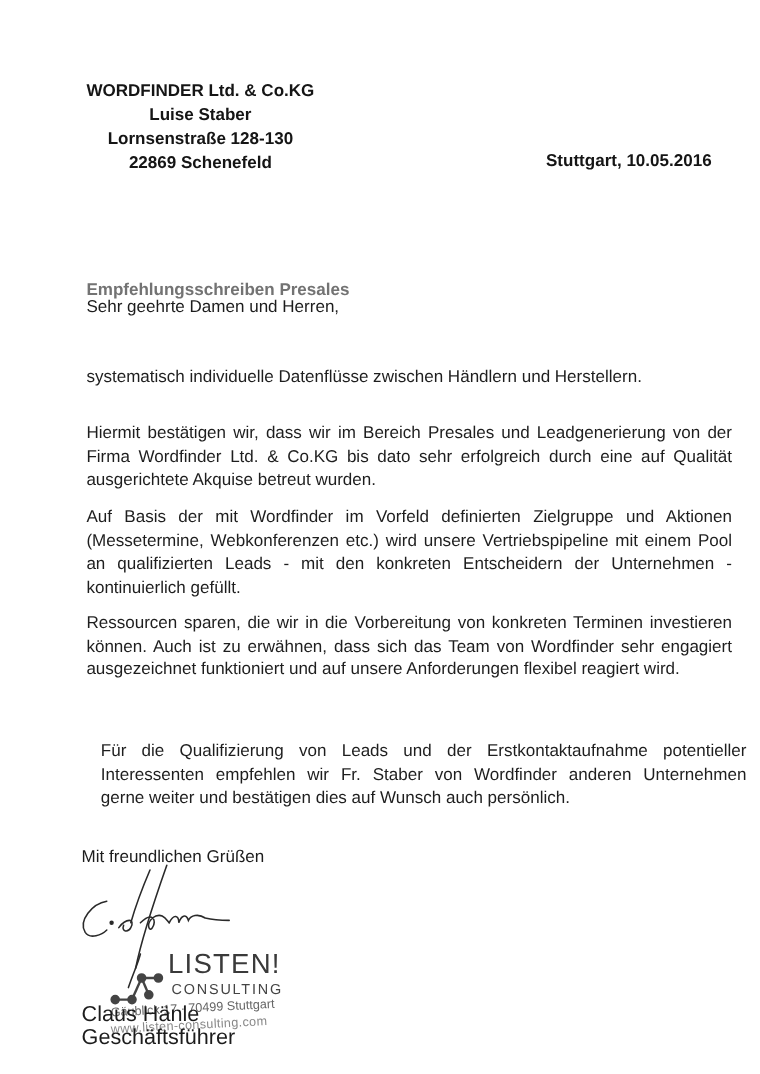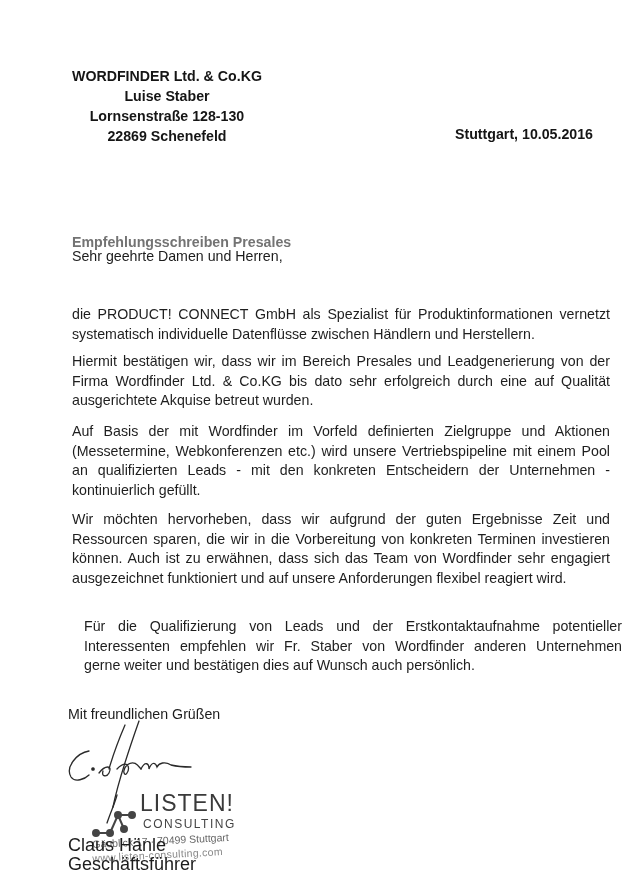--- a/index.html
+++ b/index.html
@@ -42,39 +42,37 @@
     <div>22869 Schenefeld</div>
   </div>
 
   <div class="abs date">Stuttgart, 10.05.2016</div>
 
   <div class="abs subject">Empfehlungsschreiben Presales</div>
 
   <div class="abs salutation">Sehr geehrte Damen und Herren,</div>
 
   <div class="abs para p1">
-    <span class="ln">die PRODUCT! CONNECT GmbH als Spezialist für Produktinformationen vernetzt</span>
     <span class="ln last">systematisch individuelle Datenflüsse zwischen Händlern und Herstellern.</span>
   </div>
 
   <div class="abs para p2">
     <span class="ln">Hiermit bestätigen wir, dass wir im Bereich Presales und Leadgenerierung von der</span>
     <span class="ln">Firma Wordfinder Ltd. &amp; Co.KG bis dato sehr erfolgreich durch eine auf Qualität</span>
     <span class="ln last">ausgerichtete Akquise betreut wurden.</span>
   </div>
 
   <div class="abs para p3">
     <span class="ln">Auf Basis der mit Wordfinder im Vorfeld definierten Zielgruppe und Aktionen</span>
     <span class="ln">(Messetermine, Webkonferenzen etc.) wird unsere Vertriebspipeline mit einem Pool</span>
     <span class="ln">an qualifizierten Leads - mit den konkreten Entscheidern der Unternehmen -</span>
     <span class="ln last">kontinuierlich gefüllt.</span>
   </div>
 
   <div class="abs para p4">
-    <span class="ln">Wir möchten hervorheben, dass wir aufgrund der guten Ergebnisse Zeit und</span>
     <span class="ln">Ressourcen sparen, die wir in die Vorbereitung von konkreten Terminen investieren</span>
     <span class="ln">können. Auch ist zu erwähnen, dass sich das Team von Wordfinder sehr engagiert</span>
     <span class="ln last">ausgezeichnet funktioniert und auf unsere Anforderungen flexibel reagiert wird.</span>
   </div>
 
   <div class="abs para p5">
     <span class="ln">Für die Qualifizierung von Leads und der Erstkontaktaufnahme potentieller</span>
     <span class="ln">Interessenten empfehlen wir Fr. Staber von Wordfinder anderen Unternehmen</span>
     <span class="ln last">gerne weiter und bestätigen dies auf Wunsch auch persönlich.</span>
   </div>

